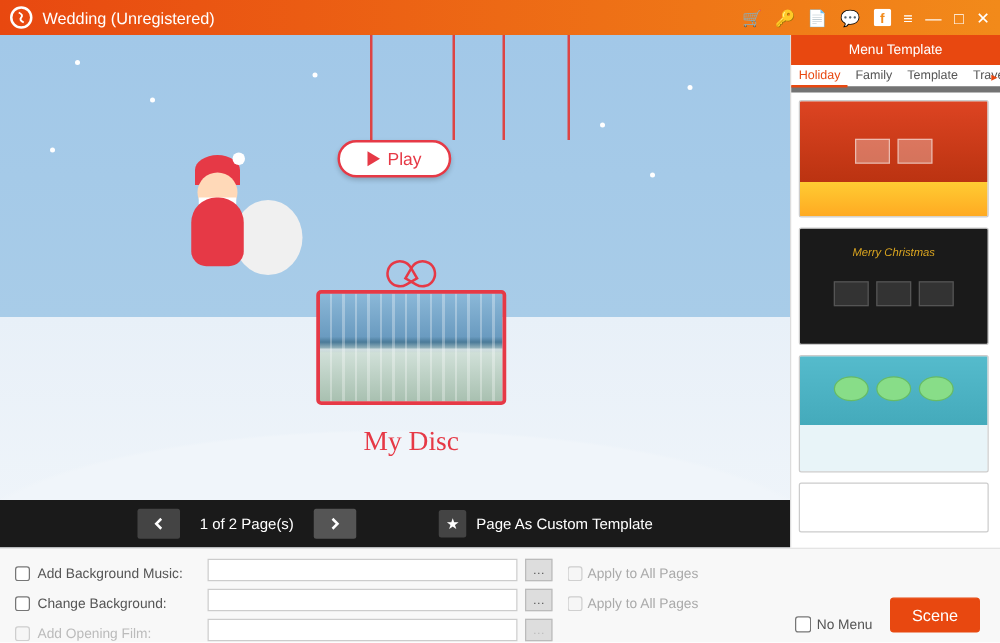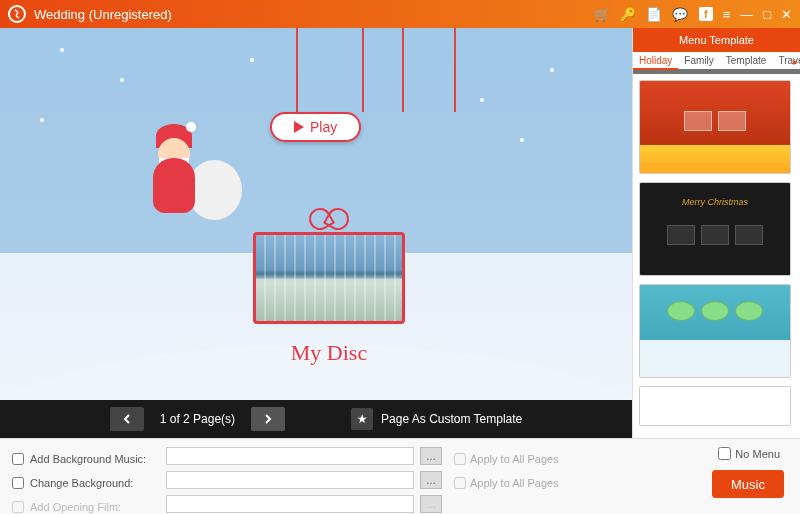--- a/index.html
+++ b/index.html
@@ -55,21 +55,21 @@
 .thumb4{background:#fff;border:1px solid #ccc;height:40px}
 .bottom{height:76px;background:#f8f8f8;border-top:1px solid #ddd;padding:8px 12px;display:flex;font-size:11px;color:#555}
 .opts{display:flex;flex-direction:column;gap:6px;flex:1}
 .opt-row{display:flex;align-items:flex-end;gap:6px}
 .opt-row input[type=checkbox]{width:12px;height:12px}
 .opt-label{width:130px}
 .opt-input{width:248px;height:18px;border:1px solid #ccc;background:#fff}
 .opt-browse{width:22px;height:18px;background:#ddd;border:1px solid #bbb;display:flex;align-items:center;justify-content:center;cursor:pointer;font-size:10px}
 .apply{color:#aaa;margin-left:6px;display:flex;align-items:center;gap:4px}
 .disabled{color:#bbb}
-.actions{display:flex;flex-direction:column;align-items:flex-end;gap:10px;padding-right:4px}
+.actions{display:flex;flex-direction:row;align-items:flex-end;gap:10px;padding-right:4px}
 .no-menu{display:flex;align-items:center;gap:4px;margin-right:4px}
 .btns{display:flex;gap:10px}
 .act-btn{width:72px;height:28px;border:1px solid #e84810;border-radius:3px;background:#fff;color:#e84810;font-size:13px;cursor:pointer;display:flex;align-items:center;justify-content:center}
 .act-btn.primary{background:#e84810;color:#fff}
 .thumb-slots{display:flex;justify-content:center;gap:6px;padding-top:30px}
 .slot{width:28px;height:20px;background:rgba(255,255,255,0.3);border:1px solid rgba(255,255,255,0.5)}
 .thumb2 .thumb-slots{padding-top:42px}
 .thumb2 .slot{background:#333;border-color:#555}
 .thumb3 .thumb-slots{padding-top:16px}
 .thumb3 .slot{border-radius:50%;background:#8d8;border-color:#6b6}
@@ -222,16 +222,16 @@
       <input class="opt-input" disabled="" style="">
       <div class="opt-browse">…</div>
     </div>
   </div>
   <div class="actions">
     <div class="no-menu">
       <input type="checkbox" style="">
       <span>No Menu</span>
     </div>
     <div class="btns">
-      <div class="act-btn primary">Music</div>
+      <div class="act-btn primary">Scene</div>
     </div>
   </div>
 </div>
 
 </body></html>

